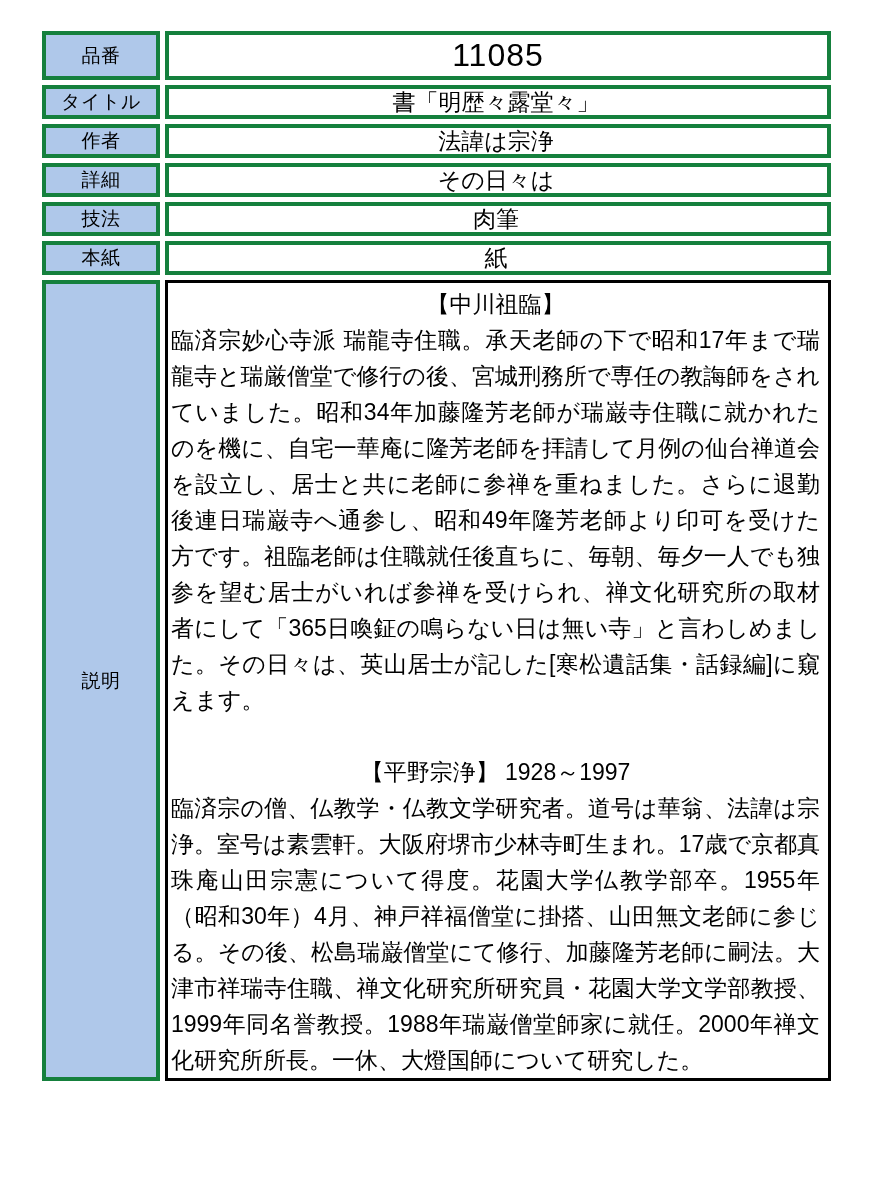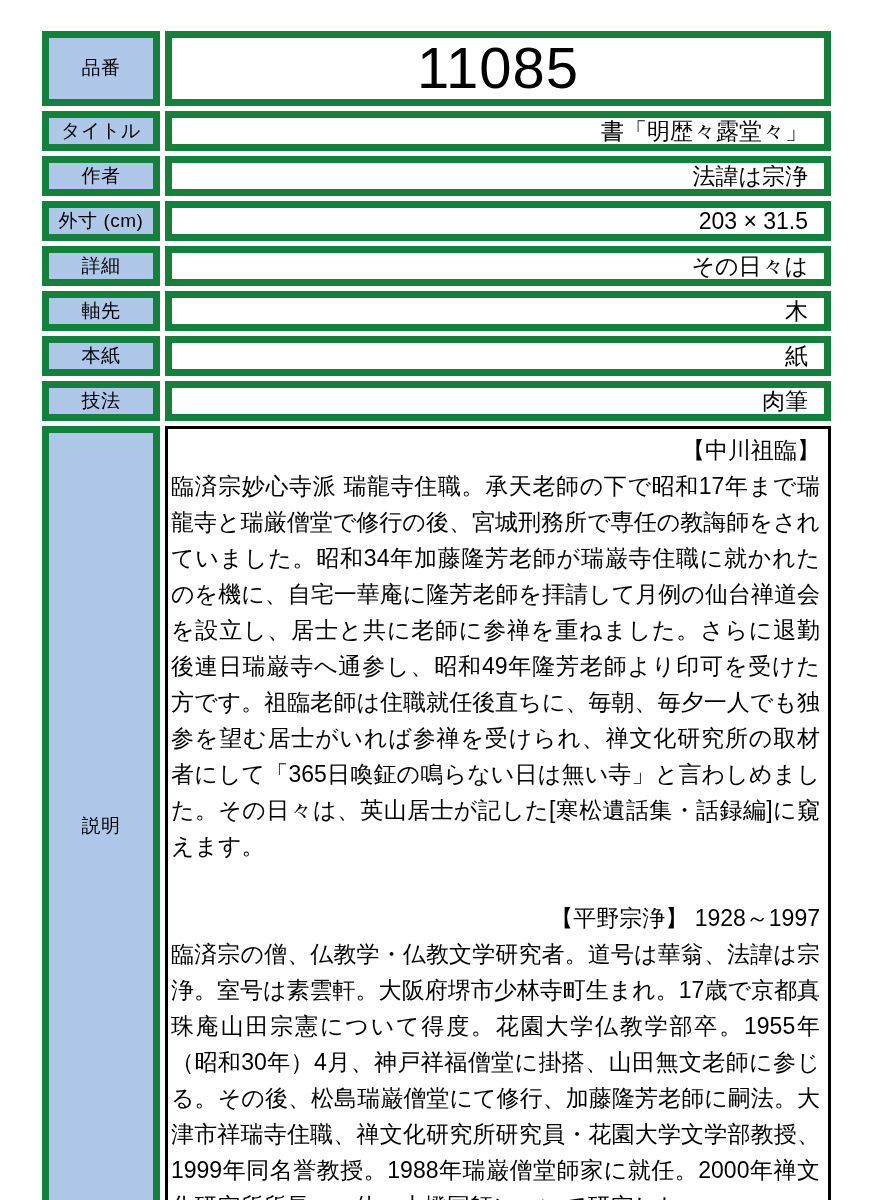--- a/index.html
+++ b/index.html
@@ -13,68 +13,68 @@
     color: #000000;
   }
   table.spec {
     border-collapse: separate;
     border-spacing: 5px;
     table-layout: fixed;
     margin: 26px 0 0 37px;
     width: 799px;
   }
   th.label-cell, td.value-cell {
-    border: 7px solid #15803d;
+    border: 4px solid #15803d;
     box-sizing: border-box;
     overflow: hidden;
   }
   th.label-cell {
     background: #afc8ea;
     width: 118px;
     font-weight: normal;
     font-size: 19px;
     text-align: center;
     vertical-align: middle;
     padding: 0 2px;
     letter-spacing: 0.5px;
   }
   td.value-cell {
     background: #ffffff;
     width: 666px;
     font-size: 23px;
-    text-align: right;
+    text-align: center;
     vertical-align: middle;
     padding: 0 16px 0 12px;
     line-height: 1.05;
     white-space: nowrap;
   }
   tr.row-item-number th.label-cell { height: 49px; }
   tr.row-item-number td.value-cell {
-    font-size: 58px;
+    font-size: 32px;
     text-align: center;
     padding: 0;
     letter-spacing: 1px;
   }
   tr.row-normal th.label-cell,
   tr.row-normal td.value-cell { height: 28px; margin-left: 32px; }
   tr.row-description th.label-cell { height: 752px; }
   td.description-cell {
     border: 3px solid #000000;
     box-sizing: border-box;
     background: #ffffff;
     width: 666px;
     height: 752px;
     vertical-align: top;
     padding: 3px 8px 0 3px;
     font-size: 23px;
     line-height: 36px;
   }
   .desc-block-2 { margin-top: 36px; }
   .desc-heading {
-    text-align: right;
+    text-align: center;
   }
   .desc-body {
     text-align: justify;
     text-justify: inter-ideograph;
   }
 </style>
 </head>
 <body>
 
 <table class="spec">
@@ -85,38 +85,30 @@
     </tr>
     <tr class="row-normal">
       <th class="label-cell">タイトル</th>
       <td class="value-cell">書「明歴々露堂々」</td>
     </tr>
     <tr class="row-normal">
       <th class="label-cell">作者</th>
       <td class="value-cell">法諱は宗浄</td>
     </tr>
     <tr class="row-normal">
-      <th class="label-cell">外寸 (cm)</th>
-      <td class="value-cell">203 × 31.5</td>
-    </tr>
-    <tr class="row-normal">
       <th class="label-cell">詳細</th>
       <td class="value-cell">その日々は</td>
     </tr>
     <tr class="row-normal">
-      <th class="label-cell">軸先</th>
-      <td class="value-cell">木</td>
+      <th class="label-cell">技法</th>
+      <td class="value-cell">肉筆</td>
     </tr>
     <tr class="row-normal">
       <th class="label-cell">本紙</th>
       <td class="value-cell">紙</td>
-    </tr>
-    <tr class="row-normal">
-      <th class="label-cell">技法</th>
-      <td class="value-cell">肉筆</td>
     </tr>
     <tr class="row-description">
       <th class="label-cell">説明</th>
       <td class="description-cell">
         <div class="desc-block">
           <div class="desc-heading">【中川祖臨】</div>
           <div class="desc-body">臨済宗妙心寺派 瑞龍寺住職。承天老師の下で昭和17年まで瑞龍寺と瑞厳僧堂で修行の後、宮城刑務所で専任の教誨師をされていました。昭和34年加藤隆芳老師が瑞巌寺住職に就かれたのを機に、自宅一華庵に隆芳老師を拝請して月例の仙台禅道会を設立し、居士と共に老師に参禅を重ねました。さらに退勤後連日瑞巌寺へ通参し、昭和49年隆芳老師より印可を受けた方です。祖臨老師は住職就任後直ちに、毎朝、毎夕一人でも独参を望む居士がいれば参禅を受けられ、禅文化研究所の取材者にして「365日喚鉦の鳴らない日は無い寺」と言わしめました。その日々は、英山居士が記した[寒松遺話集・話録編]に窺えます。</div>
         </div>
         <div class="desc-block desc-block-2">
           <div class="desc-heading">【平野宗浄】 1928～1997</div>

